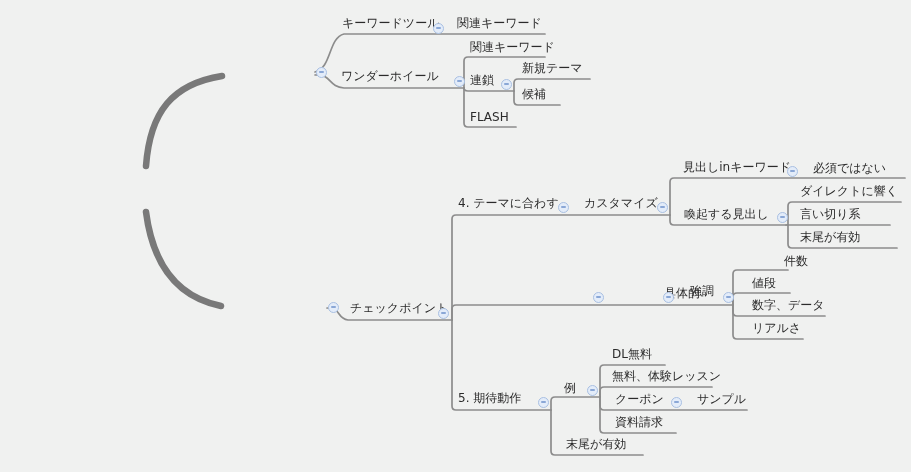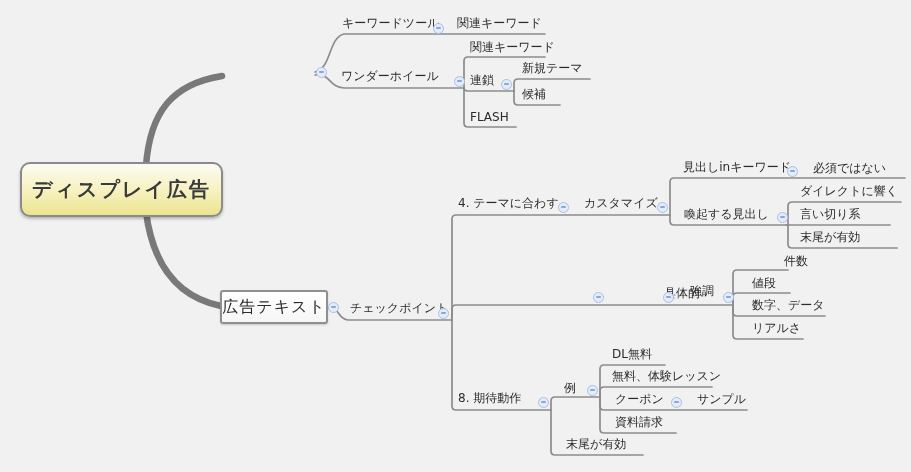--- a/index.html
+++ b/index.html
@@ -69,23 +69,21 @@
       <path d="M452,320 L452,406 Q452,410 456,410 L551,410"></path>
       <path d="M551,410 L551,401 Q551,397 555,397 L600,397"></path>
       <path d="M551,410 L551,451 Q551,455 555,455 L643,455"></path>
       <path d="M600,397 L600,369 Q600,365 604,365 L665,365"></path>
       <path d="M600,397 L600,391 Q600,387 604,387 L712,387"></path>
       <path d="M600,397 L600,406 Q600,410 604,410 L747,410"></path>
       <path d="M600,397 L600,429 Q600,433 604,433 L676,433"></path>
     </g>
   </svg>
 
-  <div class="rnode" style="left:20px;top:162px;width:203px;height:55px;">ディスプレイ広告</div>
 
-  <div class="bnode" style="left:220px;top:290px;width:108px;height:34px;">広告テキスト</div>
 
   <div class="lbl" style="left:342px;top:16px;">キーワードツール</div>
   <div class="lbl" style="left:457px;top:16px;">関連キーワード</div>
   <div class="lbl" style="left:341px;top:69px;">ワンダーホイール</div>
   <div class="lbl" style="left:470px;top:40px;">関連キーワード</div>
   <div class="lbl" style="left:470px;top:73px;">連鎖</div>
   <div class="lbl" style="left:522px;top:61px;">新規テーマ</div>
   <div class="lbl" style="left:522px;top:87px;">候補</div>
   <div class="lbl" style="left:470px;top:110px;">FLASH</div>
 
@@ -100,21 +98,21 @@
   <div class="lbl" style="left:800px;top:207px;">言い切り系</div>
   <div class="lbl" style="left:800px;top:230px;">末尾が有効</div>
 
   <div class="lbl" style="left:616px;top:286px;margin-left:48px;">具体的</div>
   <div class="lbl" style="left:690px;top:284px;">強調</div>
   <div class="lbl" style="left:752px;top:254px;margin-left:32px;">件数</div>
   <div class="lbl" style="left:752px;top:276px;">値段</div>
   <div class="lbl" style="left:752px;top:298px;">数字、データ</div>
   <div class="lbl" style="left:752px;top:321px;">リアルさ</div>
 
-  <div class="lbl" style="left:458px;top:391px;">8. 期待動作</div>
+  <div class="lbl" style="left:458px;top:391px;">5. 期待動作</div>
   <div class="lbl" style="left:564px;top:381px;">例</div>
   <div class="lbl" style="left:612px;top:347px;">DL無料</div>
   <div class="lbl" style="left:612px;top:369px;">無料、体験レッスン</div>
   <div class="lbl" style="left:615px;top:392px;">クーポン</div>
   <div class="lbl" style="left:697px;top:392px;">サンプル</div>
   <div class="lbl" style="left:615px;top:415px;">資料請求</div>
   <div class="lbl" style="left:566px;top:437px;">末尾が有効</div>
 
   <div class="mi" style="left:315.5px;top:66.5px;"></div>
   <div class="mi" style="left:432.5px;top:22.5px;"></div>

